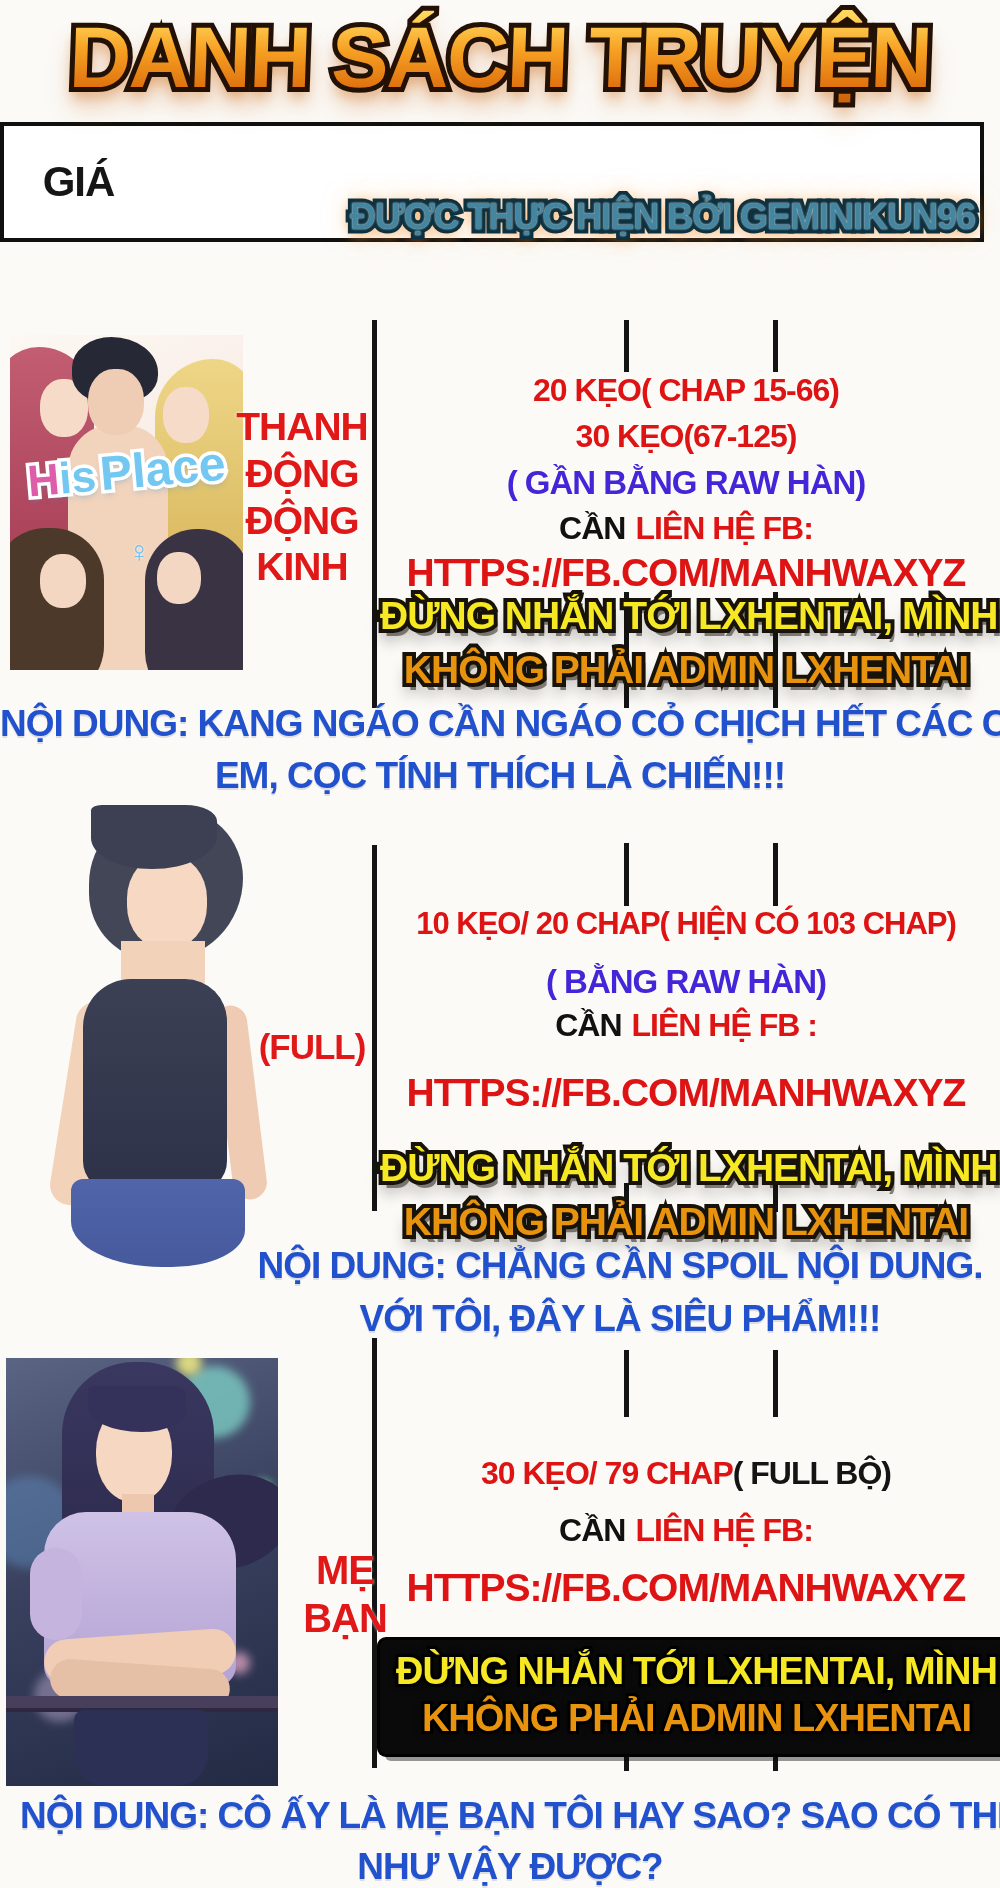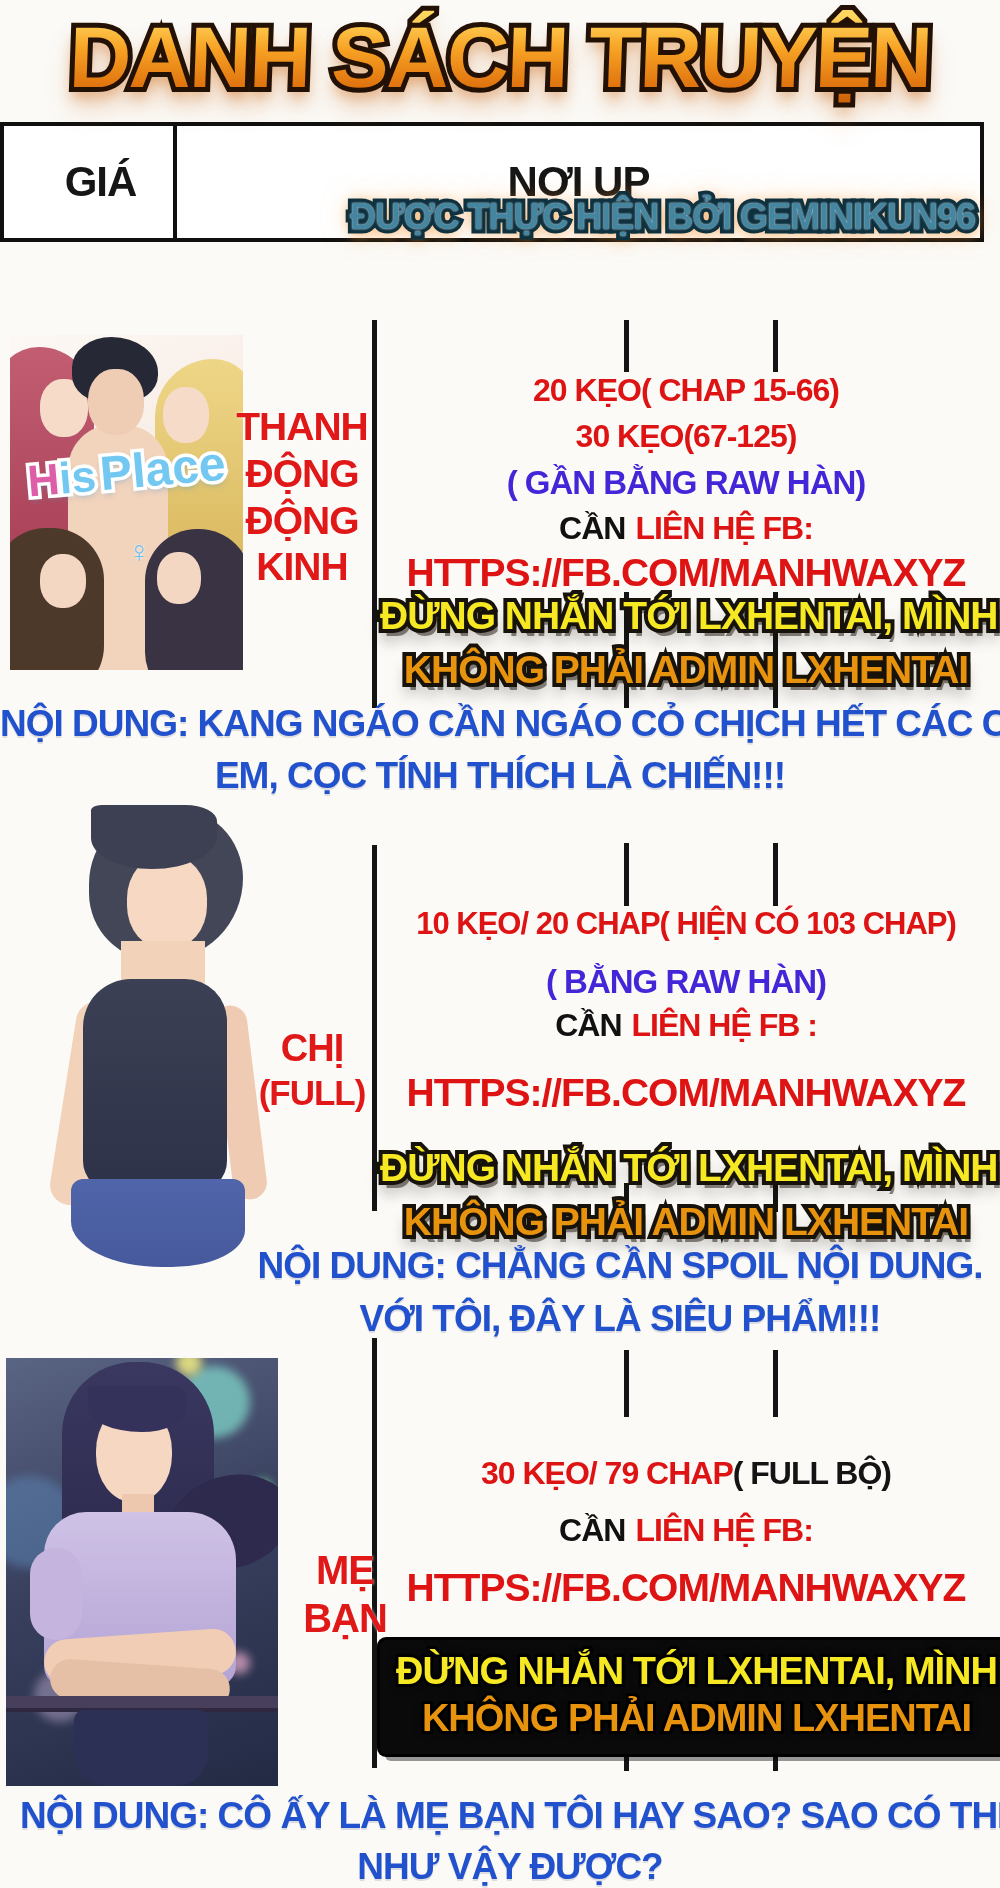--- a/index.html
+++ b/index.html
@@ -30,21 +30,21 @@
   .subtitle{ left:330px; top:113px; width:665px; text-align:center; font-size:36px; letter-spacing:-1px; }
   .subtitle .stroke{ -webkit-text-stroke:9px #0e3140;
     text-shadow:0 0 14px rgba(248,160,70,.95), 0 0 28px rgba(248,160,70,.6), 0 8px 12px rgba(248,160,70,.5); }
   .subtitle .fill{ color:#44859f; text-shadow:0 0 2px #eef7fb; }
 
   
   .header-table{ left:8px; top:200px; width:984px; height:120px; display:flex; background:#fff; border:4px solid #101010; }
   .hcell{ display:flex; flex-direction:column; align-items:center; justify-content:center;
     font-size:42px; letter-spacing:-1px; color:#161616; border-right:4px solid #101010; }
   .hcell:last-child{ border-right:none; }
-  .hc1{ width:363px; } .hc2{ width:252px; font-size:34px; line-height:1.18; } .hc3{ width:149px;margin-left:24px; } .hc4{ flex:1; }
+  .hc1{ width:363px; } .hc2{ width:252px; font-size:34px; line-height:1.18; } .hc3{ width:149px; } .hc4{ flex:1; }
 
   .vl{ position:absolute; width:5px; background:#141414; z-index:1; }
 
   
   .iline{ position:absolute; left:380px; width:612px; text-align:center; white-space:nowrap; z-index:3; }
   .red{ color:#de1414; }
   .chap{ font-size:32px; letter-spacing:-1px; }
   .chap2{ font-size:31px; letter-spacing:-1px; }
   .note{ font-size:33px; letter-spacing:-1px; color:#4326d8; }
   .contact{ font-size:32px; letter-spacing:-1px; }
@@ -140,21 +140,20 @@
 <div class="abs main-title outlined">
   <span class="stroke">DANH SÁCH TRUYỆN</span><span class="fill">DANH SÁCH TRUYỆN</span>
 </div>
 <div class="abs subtitle outlined">
   <span class="stroke">ĐƯỢC THỰC HIỆN BỞI GEMINIKUN96</span><span class="fill">ĐƯỢC THỰC HIỆN BỞI GEMINIKUN96</span>
 </div>
 
 
 <div class="header-table">
   <div class="hcell hc3">GIÁ</div>
-  <div class="hcell hc4">NƠI UP</div>
 </div>
 
 
 <div class="vl" style="left:372px;top:320px;height:388px"></div>
 <div class="vl" style="left:624px;top:320px;height:52px"></div>
 <div class="vl" style="left:773px;top:320px;height:52px"></div>
 <div class="vl" style="left:624px;top:592px;height:116px"></div>
 <div class="vl" style="left:773px;top:592px;height:116px"></div>
 
 <div class="vl" style="left:372px;top:845px;height:366px"></div>
@@ -218,21 +217,20 @@
   <div class="s c2-face"></div>
   <div class="s c2-fringe"></div>
   <div class="s c2-neck"></div>
   <div class="s c2-arm-l"></div>
   <div class="s c2-arm-r"></div>
   <div class="s c2-cami"></div>
   <div class="s c2-skirt"></div>
 </div>
 
 <div class="row-title rt2">
-  <div>CHỊ</div>
   <div style="font-size:35px">(FULL)</div>
 </div>
 
 <div class="iline chap2 red" style="top:906px">10 KẸO/ 20 CHAP( HIỆN CÓ 103 CHAP)</div>
 <div class="iline note" style="top:963px">( BẰNG RAW HÀN)</div>
 <div class="iline contact" style="top:1007px">
   <span class="px">CẦN</span><span class="red">LIÊN HỆ FB :</span>
 </div>
 <div class="iline url" style="top:1071px">HTTPS://FB.COM/MANHWAXYZ</div>
 <div class="iline warn warn-y" style="top:1146px">

